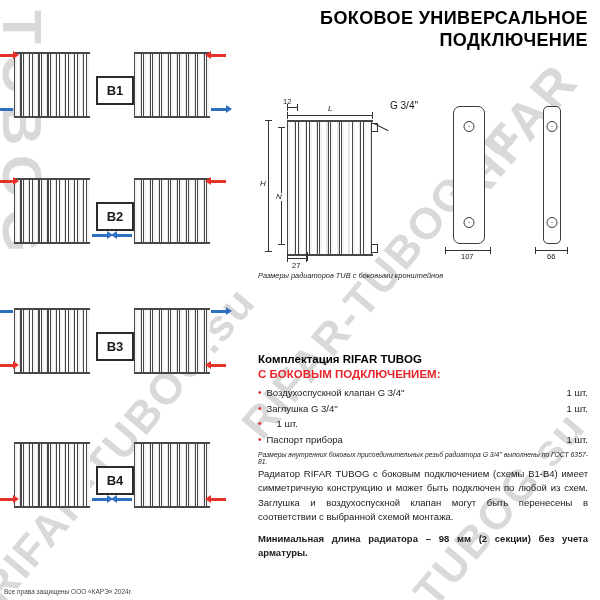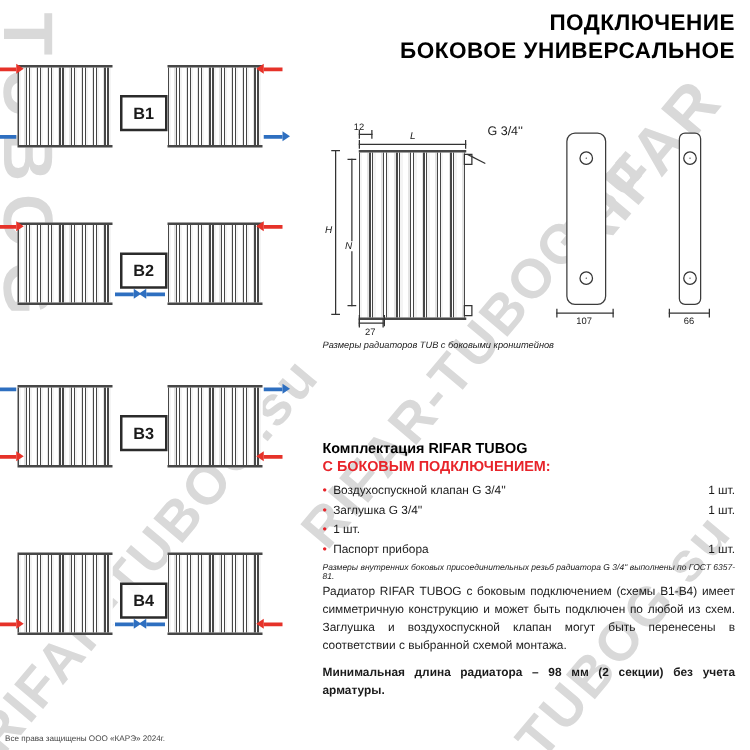--- a/index.html
+++ b/index.html
@@ -58,40 +58,40 @@
   .boss{position:absolute;left:50%;transform:translateX(-50%);width:9px;height:9px;
     border:1px solid #333;border-radius:50%;background:#fff;}
   .boss::after{content:"";position:absolute;left:3.5px;top:3.5px;width:1.5px;height:1.5px;background:#333;border-radius:50%;}
   
   .equip{left:258px;top:353px;width:330px;}
   .eq-title{font-weight:bold;font-size:11.5px;color:#000;margin-bottom:3px;}
   .eq-sub{font-weight:bold;font-size:11.5px;color:#e8242a;margin-bottom:7px;}
   .eq-row{display:flex;align-items:baseline;font-size:9.5px;margin-bottom:4.5px;}
   .bullet{color:#e8242a;margin-right:5px;font-size:10px;line-height:1;}
   .eq-name{flex:1;}
-  .eq-qty{margin-left:0;white-space:nowrap;}
+  .eq-qty{margin-left:10px;white-space:nowrap;}
   .eq-note{font-size:6.8px;font-style:italic;margin-top:6px;color:#222;}
   
   .descr{left:258px;top:467px;width:330px;font-size:9.5px;line-height:1.5;text-align:justify;}
   .min-len{font-weight:bold;margin-top:8px;}
   
   .footer{left:4px;top:588px;font-size:6.5px;color:#444;}
 </style>
 </head>
 <body>
 
 <div class="wm wm1">TUBOG</div>
 <div class="wm wm2">RIFAR-TUBOG.su</div>
 <div class="wm wm3">RIFAR-TUBOG.su</div>
 <div class="wm wm4">RIFAR</div>
 <div class="wm wm5">RIFAR-TUBOG.su</div>
 
 <header class="layer title">
+  <div>БОКОВОЕ УНИВЕРСАЛЬНОЕ</div>
   <div>ПОДКЛЮЧЕНИЕ</div>
-  <div>БОКОВОЕ УНИВЕРСАЛЬНОЕ</div>
 </header>
 
 <section class="layer scheme" style="top:42px">
   <div class="radiator rad-l"></div>
   <div class="radiator rad-r"></div>
   <div class="scheme-label">В1</div>
   <i class="arrow right supply" style="left:-6px;top:12px"></i>
   <i class="arrow left return" style="left:-6px;top:66px"></i>
   <i class="arrow left supply" style="left:207px;top:12px"></i>
   <i class="arrow right return" style="left:207px;top:66px"></i>

